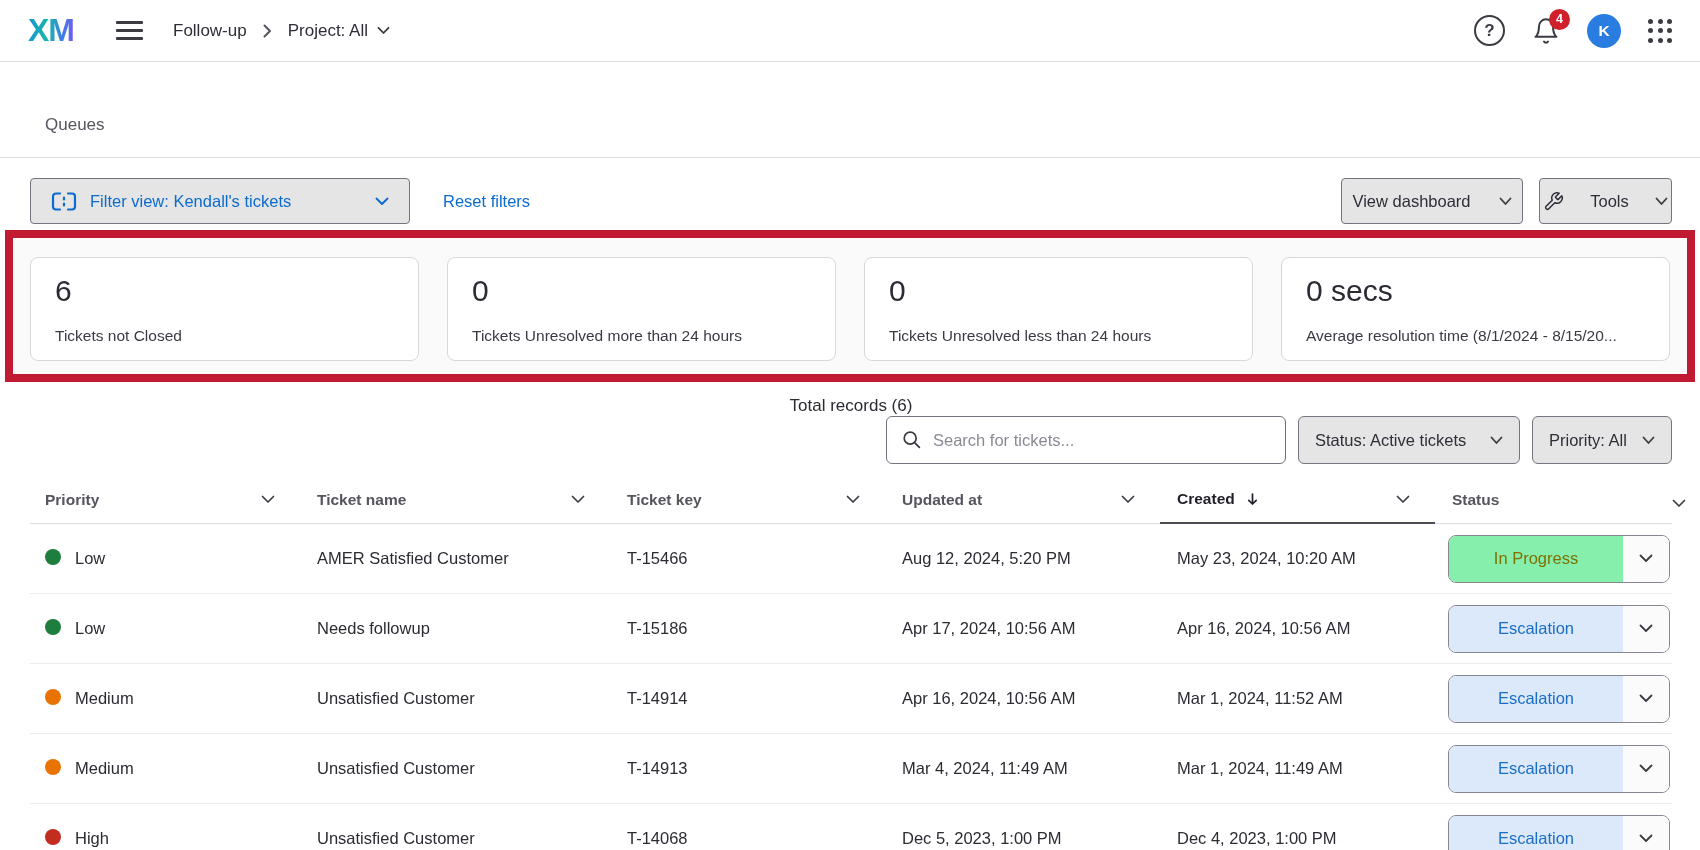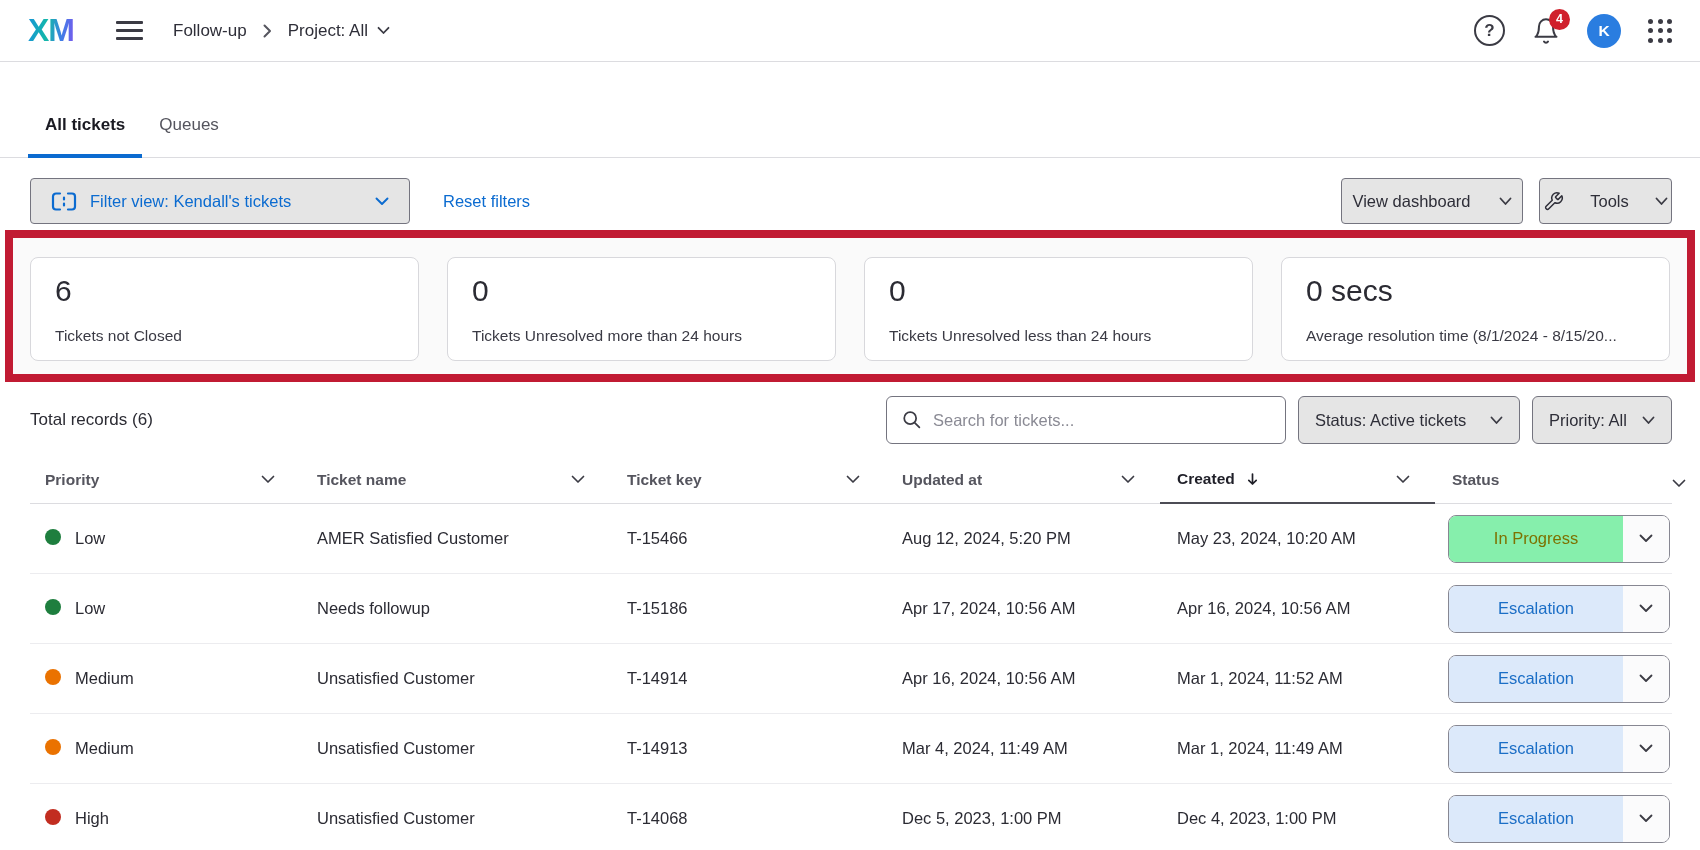--- a/index.html
+++ b/index.html
@@ -50,21 +50,21 @@
   
   .metrics-box { margin:6px 5px 0 5px; border:8px solid #c11b33; background:#fafafa;
     padding:19px 17px 13px 17px; }
   .metrics { display:flex; gap:28px; }
   .card { flex:1; height:104px; background:#fff; border:1px solid #d8d8dc; border-radius:8px;
     padding:16px 24px 15px 24px; display:flex; flex-direction:column; justify-content:space-between; }
   .card-value { font-size:30px; color:#2b2b33; }
   .card-label { font-size:15.5px; color:#3a3a44; }
 
   
-  .records-row { margin:14px 28px 0 30px; display:flex; align-items:center; }
+  .records-row { margin:14px 28px 0 30px; display:flex; align-items:center;flex-direction:column; }
   .total-label { font-size:17px; color:#2b2b33; }
   .controls { margin-left:auto; display:flex; gap:12px; align-items:center; }
   .search-wrap { position:relative; }
   .search-wrap svg { position:absolute; left:15px; top:13px; }
   .search-input { width:400px; height:48px; border:1px solid #74747f; border-radius:6px;
     padding:0 14px 0 46px; font-size:16.5px; font-family:inherit; color:#2b2b33; background:#fff; }
   .search-input::placeholder { color:#8a8a94; }
   .select-btn { height:48px; border-radius:6px; padding:0 16px; justify-content:space-between; }
   .status-select { width:222px; } .priority-select { width:140px; }
 
@@ -136,21 +136,20 @@
         <i></i>
         <i></i>
         <i></i>
         <i></i>
         <i></i>
       </div>
   </div>
 </header>
 
 <div class="tabs-bar">
-  <div class="tab active">All tickets</div>
   <div class="tab">Queues</div>
 </div>
 
 <div class="filter-row">
   <div class="btn filter-view-btn">
     <span class="filter-view-left">
       <svg width="26" height="21" viewBox="0 0 26 21" fill="none" stroke="#0b6bd0" stroke-width="2.2" stroke-linecap="round">
         <path d="M9 2.5 H5 A3 3 0 0 0 2 5.5 v10 a3 3 0 0 0 3 3 h4 M17 2.5 h4 a3 3 0 0 1 3 3 v10 a3 3 0 0 1 -3 3 h-4"></path>
         <path d="M13 6.5 v2 M13 12.5 v2"></path>
       </svg>

